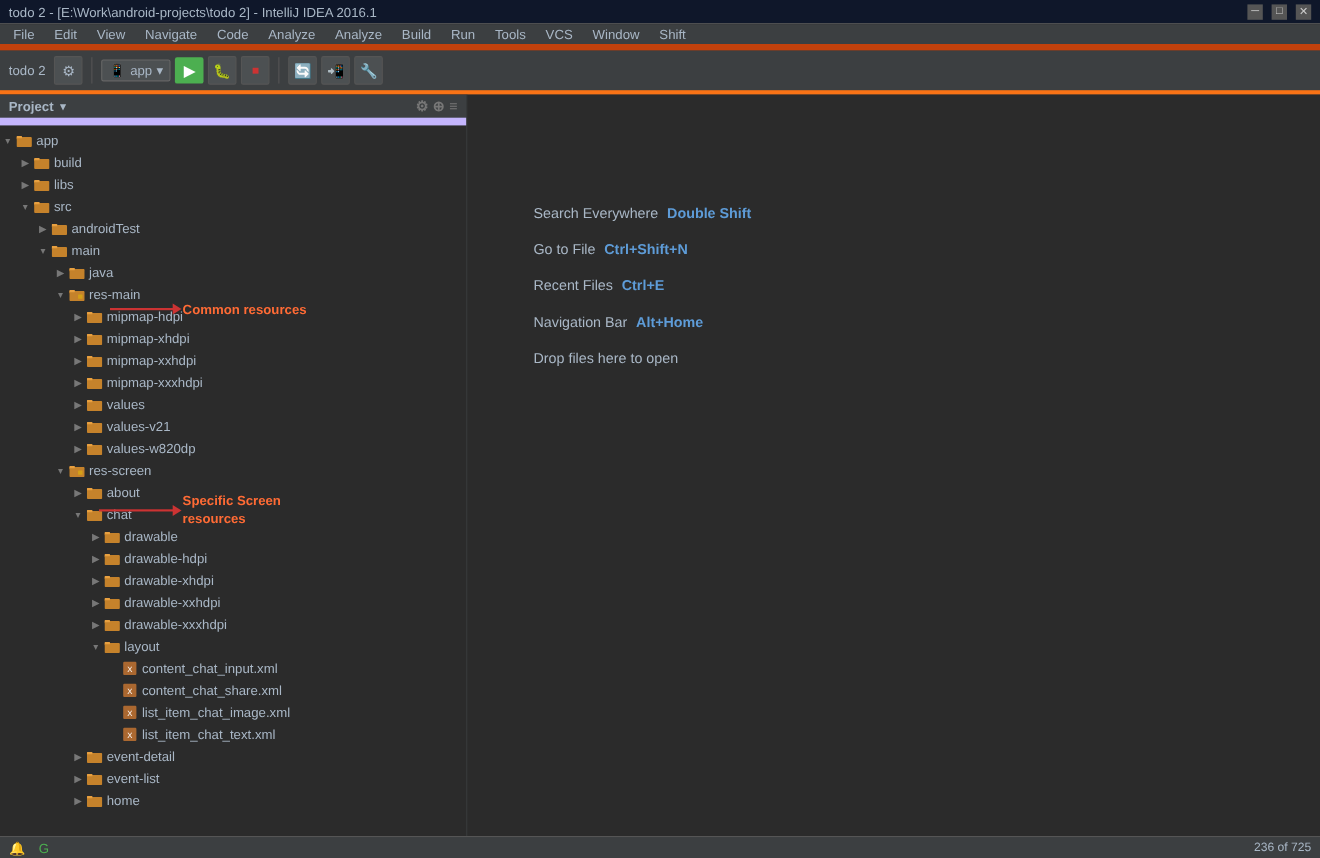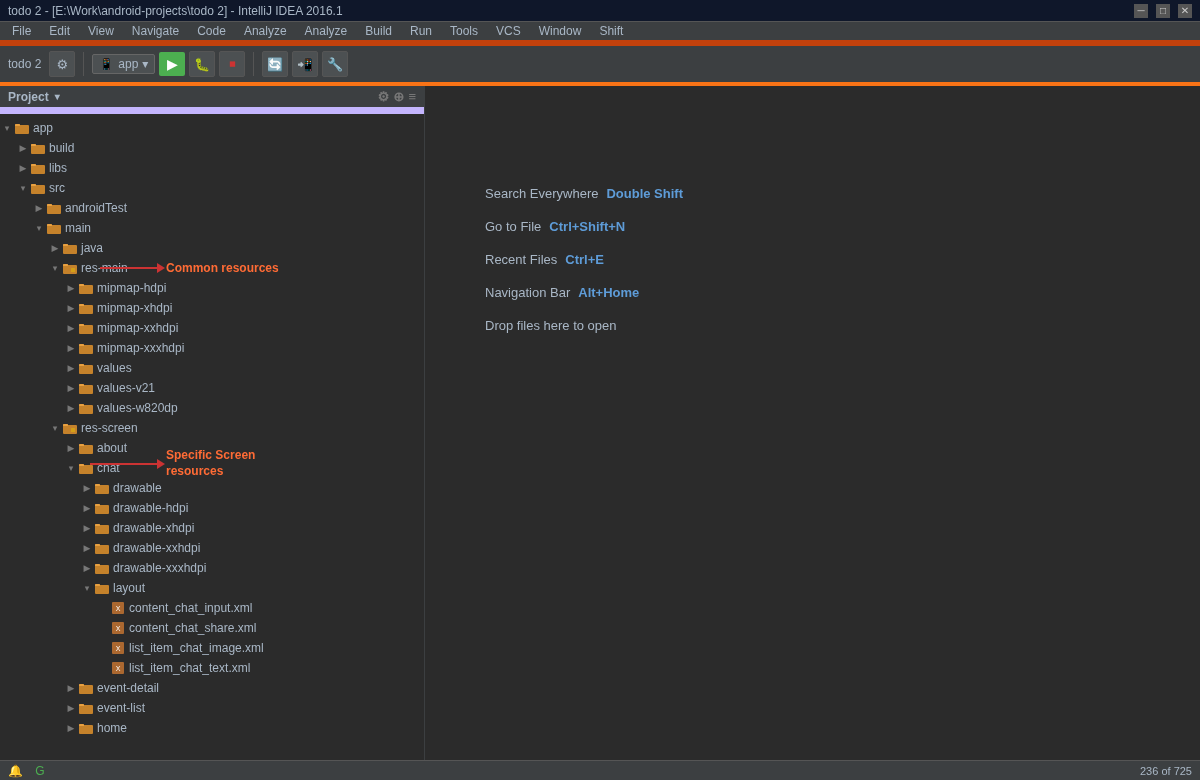--- a/index.html
+++ b/index.html
@@ -818,21 +818,21 @@
         <div class="shortcut-row">
           <span class="shortcut-label">Navigation Bar</span>
           <span class="shortcut-key">Alt+Home</span>
         </div>
         <div class="shortcut-row">
           <span class="shortcut-label">Drop files here to open</span>
         </div>
       </div>
   </div>
 
-<div style="position: absolute; left: 100px; top: 175px; display: flex; align-items: center; gap: 6px; pointer-events: none; z-index: 10;">
+<div style="position: absolute; left: 100px; top: 188px; display: flex; align-items: center; gap: 6px; pointer-events: none; z-index: 10;">
       <div style="width:60px;height:2px;background:#cc3333;position:relative;">
         <div style="position:absolute;right:-5px;top:-4px;border-top:5px solid transparent;border-bottom:5px solid transparent;border-right:8px solid #cc3333;transform:rotate(180deg);"></div>
       </div>
       <span style="color:#ff6b35;font-weight:bold;font-size:12px;">Common resources</span>
     </div>
     <div style="position: absolute; left: 90px; top: 362px; display: flex; align-items: center; gap: 6px; pointer-events: none; z-index: 10;">
       <div style="width:70px;height:2px;background:#cc3333;position:relative;">
         <div style="position:absolute;right:-5px;top:-4px;border-top:5px solid transparent;border-bottom:5px solid transparent;border-right:8px solid #cc3333;transform:rotate(180deg);"></div>
       </div>
       <span style="color:#ff6b35;font-weight:bold;font-size:12px;line-height:1.3;">Specific Screen<br>resources</span>

